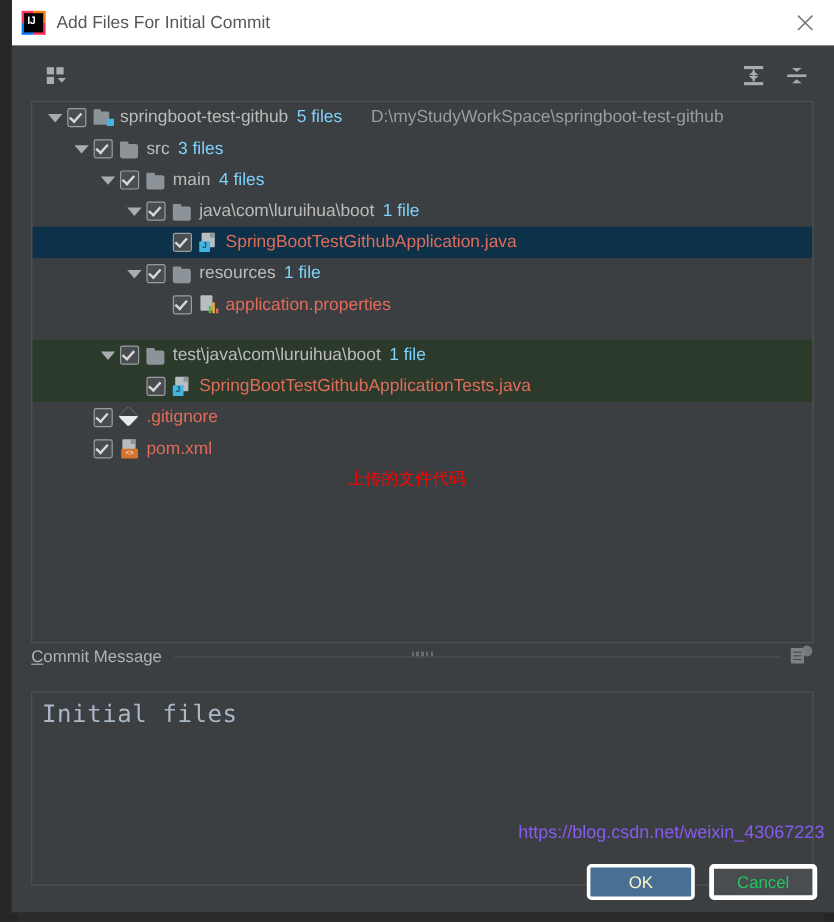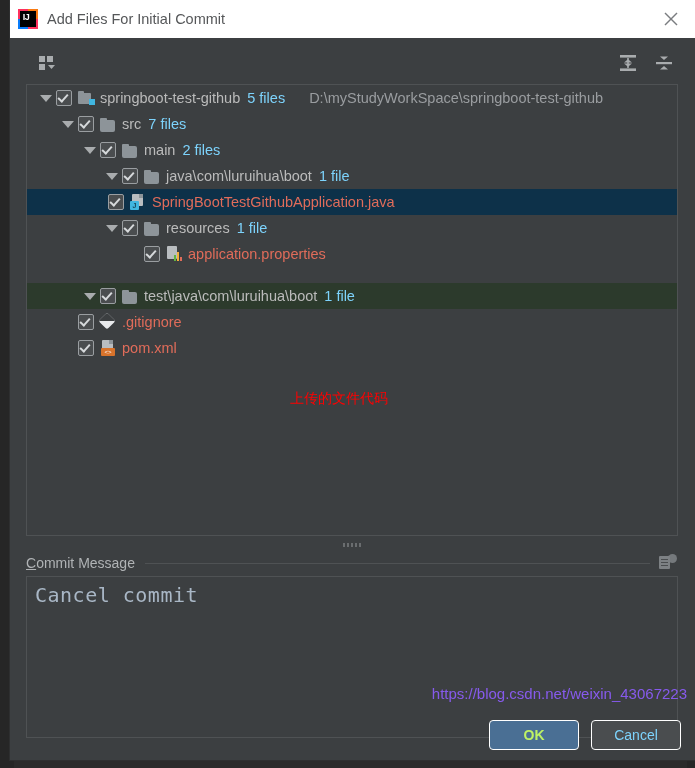--- a/index.html
+++ b/index.html
@@ -274,21 +274,21 @@
     display: flex; align-items: center; justify-content: center;
   }
   .splitter .grip {
     width: 20px; height: 4px;
     background: repeating-linear-gradient(to right, #6a6d6f 0 2px, transparent 2px 4px);
   }
 
   
   .cm-header {
     position: absolute;
-    left: 16px; top: 514px;
+    left: 16px; top: 498px;
     width: 652px; height: 22px;
     display: flex; align-items: center;
   }
   .cm-label {
     color: #b0b3b5; font-size: 14px;
     font-family: "Liberation Sans", sans-serif;
     white-space: nowrap;
   }
   .cm-label span.u { text-decoration: underline; }
   .cm-rule {
@@ -338,28 +338,28 @@
     width: 90px; height: 30px;
     border-radius: 4px;
     font-size: 14px;
     display: flex; align-items: center; justify-content: center;
     cursor: pointer;
     box-sizing: border-box;
     font-family: "Liberation Sans", sans-serif;
   }
   .btn-ok {
     background: #4a6f94;
-    border: 1px solid #ffffff;
-    color: #bef264;
-    font-weight: bold;
+    border: 3px solid #ffffff;
+    color: #fef9c3;
+    font-weight: normal;
   }
   .btn-cancel {
     background: #4a4d4f;
-    border: 1px solid #ffffff;
-    color: #7dd3fc;
+    border: 4px solid #ffffff;
+    color: #22c55e;
   }
 
   
   .watermark {
     position: absolute;
     right: 8px; bottom: 14px;
     color: #8b5cf6;
     font-size: 15px;
     font-family: "Liberation Sans", sans-serif;
     opacity: 0.95;
@@ -440,41 +440,41 @@
               <span class="meta">5 files</span>
               <span class="path">D:\myStudyWorkSpace\springboot-test-github</span>
             </div>
             <div class="row" style="padding-left: 34px;">
               <span class="twisty open"></span>
               <span class="cb"></span>
               <span class="icon">
                 <span class="ic-folder" style="position:absolute;left:0;top:2px"></span>
               </span>
               <span class="name-folder">src</span>
-              <span class="meta">7 files</span>
+              <span class="meta">3 files</span>
             </div>
             <div class="row" style="padding-left: 56px;">
               <span class="twisty open"></span>
               <span class="cb"></span>
               <span class="icon">
                 <span class="ic-folder" style="position:absolute;left:0;top:2px"></span>
               </span>
               <span class="name-folder">main</span>
-              <span class="meta">2 files</span>
+              <span class="meta">4 files</span>
             </div>
             <div class="row" style="padding-left: 78px;">
               <span class="twisty open"></span>
               <span class="cb"></span>
               <span class="icon">
                 <span class="ic-folder" style="position:absolute;left:0;top:2px"></span>
               </span>
               <span class="name-folder">java\com\luruihua\boot</span>
               <span class="meta">1 file</span>
             </div>
-            <div class="row sel" style="padding-left: 64px;">
+            <div class="row sel" style="padding-left: 100px;">
               <span class="twisty"></span>
               <span class="cb"></span>
               <span class="icon ic-java">
                 <span class="page"></span>
                 <span class="fold"></span>
                 <span class="j">J</span>
               </span>
               <span class="name-file">SpringBootTestGithubApplication.java</span>
             </div>
             <div class="row" style="padding-left: 78px;">
@@ -498,20 +498,30 @@
               <span class="name-file">application.properties</span>
             </div>
             <div class="row green" style="padding-left: 56px; margin-top: 16px;">
               <span class="twisty open"></span>
               <span class="cb"></span>
               <span class="icon">
                 <span class="ic-folder" style="position:absolute;left:0;top:2px"></span>
               </span>
               <span class="name-folder">test\java\com\luruihua\boot</span>
               <span class="meta">1 file</span>
+            </div>
+            <div class="row green" style="padding-left: 78px;">
+              <span class="twisty"></span>
+              <span class="cb"></span>
+              <span class="icon ic-java">
+                <span class="page"></span>
+                <span class="fold"></span>
+                <span class="j">J</span>
+              </span>
+              <span class="name-file">SpringBootTestGithubApplicationTests.java</span>
             </div>
             <div class="row" style="padding-left: 34px;">
               <span class="twisty"></span>
               <span class="cb"></span>
               <span class="icon ic-git">
                 <span class="d"></span>
                 <span class="inner"></span>
               </span>
               <span class="name-file">.gitignore</span>
             </div>
@@ -546,21 +556,21 @@
           <div class="dot"></div>
           <div class="pg">
               <i style="top:3px"></i>
               <i style="top:6px"></i>
               <i style="top:9px"></i>
             </div>
         </div>
       </div>
 
       <div class="cm-box">
-        <div class="cm-text">Cancel commit</div>
+        <div class="cm-text">Initial files</div>
       </div>
 
       <div class="btn-row">
         <div class="btn btn-ok">OK</div>
         <div class="btn btn-cancel">Cancel</div>
       </div>
 
     </div>
   </div>
 

